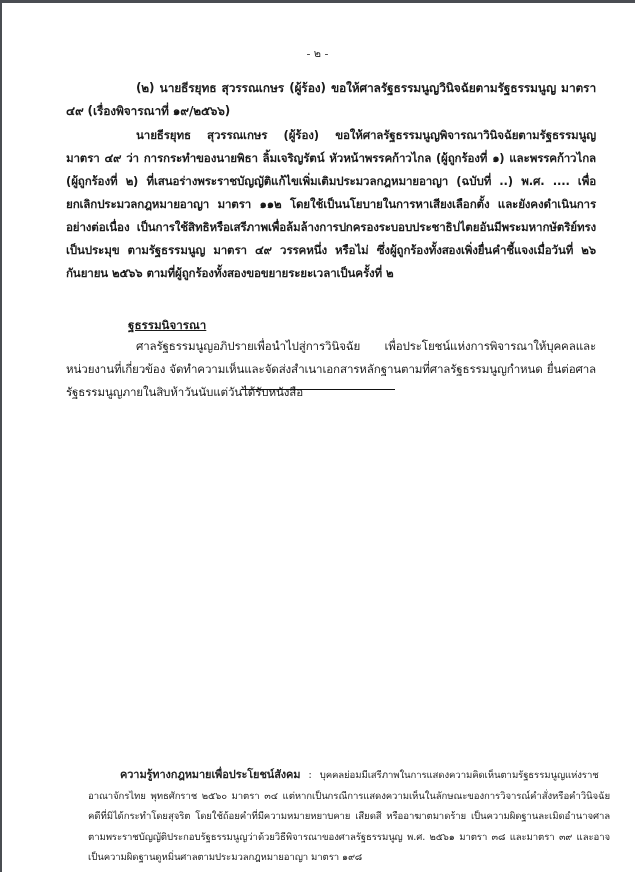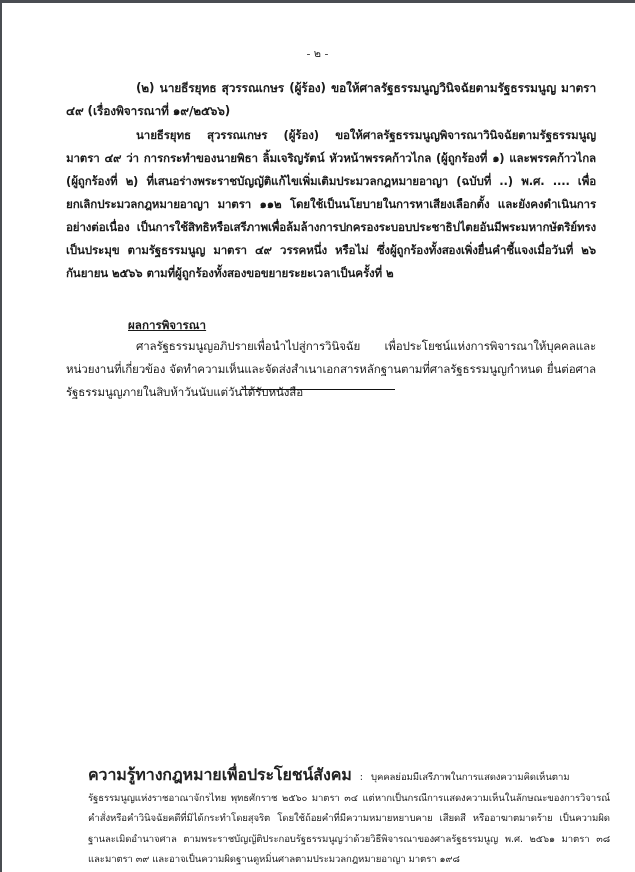--- a/index.html
+++ b/index.html
@@ -86,39 +86,40 @@
       width: 522px;
       font-size: 9.6px;
       line-height: 20.5px;
       text-align: justify;
       text-align-last: left;
       color: #222;
       letter-spacing: -0.1px;
     }
     .footnote .fn-title {
       font-weight: bold;
-      font-size: 16px;
+      font-size: 11px;
+      margin-left: 32px;
     }
     .footnote .fn-sep { margin: 0 8px; }
   </style>
 </head>
 <body>
 
 <div class="top-bar"></div>
 <div class="left-edge"></div>
 
 <div class="page"></div>
 
 <div class="page-number">- ๒ -</div>
 
 <div class="para heading"><span class="indent"></span><span>(๒) นายธีรยุทธ สุวรรณเกษร (ผู้ร้อง) ขอให้ศาลรัฐธรรมนูญวินิจฉัยตามรัฐธรรมนูญ มาตรา ๔๙ (เรื่องพิจารณาที่ ๑๙/๒๕๖๖)</span></div>
 
 <div class="para body1"><span class="indent"></span><span>นายธีรยุทธ สุวรรณเกษร (ผู้ร้อง) ขอให้ศาลรัฐธรรมนูญพิจารณาวินิจฉัยตามรัฐธรรมนูญ มาตรา ๔๙ ว่า การกระทำของนายพิธา ลิ้มเจริญรัตน์ หัวหน้าพรรคก้าวไกล (ผู้ถูกร้องที่ ๑) และพรรคก้าวไกล (ผู้ถูกร้องที่ ๒) ที่เสนอร่างพระราชบัญญัติแก้ไขเพิ่มเติมประมวลกฎหมายอาญา (ฉบับที่ ..) พ.ศ. .... เพื่อยกเลิกประมวลกฎหมายอาญา มาตรา ๑๑๒ โดยใช้เป็นนโยบายในการหาเสียงเลือกตั้ง และยังคงดำเนินการอย่างต่อเนื่อง เป็นการใช้สิทธิหรือเสรีภาพเพื่อล้มล้างการปกครองระบอบประชาธิปไตยอันมีพระมหากษัตริย์ทรงเป็นประมุข ตามรัฐธรรมนูญ มาตรา ๔๙ วรรคหนึ่ง หรือไม่ ซึ่งผู้ถูกร้องทั้งสองเพิ่งยื่นคำชี้แจงเมื่อวันที่ ๒๖ กันยายน ๒๕๖๖ ตามที่ผู้ถูกร้องทั้งสองขอขยายระยะเวลาเป็นครั้งที่ ๒</span></div>
 
-<div class="section-title">ผลการพิจารณา</div>
+<div class="section-title">ฐธรรมนิจารณา</div>
 
 <div class="para body2"><span class="indent"></span><span>ศาลรัฐธรรมนูญอภิปรายเพื่อนำไปสู่การวินิจฉัย เพื่อประโยชน์แห่งการพิจารณาให้บุคคลและหน่วยงานที่เกี่ยวข้อง จัดทำความเห็นและจัดส่งสำเนาเอกสารหลักฐานตามที่ศาลรัฐธรรมนูญกำหนด ยื่นต่อศาลรัฐธรรมนูญภายในสิบห้าวันนับแต่วันได้รับหนังสือ</span></div>
 
 <div class="divider"></div>
 
 <div class="footnote">
   <span class="fn-title">ความรู้ทางกฎหมายเพื่อประโยชน์สังคม</span><span class="fn-sep">:</span><span>บุคคลย่อมมีเสรีภาพในการแสดงความคิดเห็นตามรัฐธรรมนูญแห่งราชอาณาจักรไทย พุทธศักราช ๒๕๖๐ มาตรา ๓๔ แต่หากเป็นกรณีการแสดงความเห็นในลักษณะของการวิจารณ์คำสั่งหรือคำวินิจฉัยคดีที่มิได้กระทำโดยสุจริต โดยใช้ถ้อยคำที่มีความหมายหยาบคาย เสียดสี หรืออาฆาตมาดร้าย เป็นความผิดฐานละเมิดอำนาจศาล ตามพระราชบัญญัติประกอบรัฐธรรมนูญว่าด้วยวิธีพิจารณาของศาลรัฐธรรมนูญ พ.ศ. ๒๕๖๑ มาตรา ๓๘ และมาตรา ๓๙ และอาจเป็นความผิดฐานดูหมิ่นศาลตามประมวลกฎหมายอาญา มาตรา ๑๙๘</span>
 </div>
 
 </body></html>

